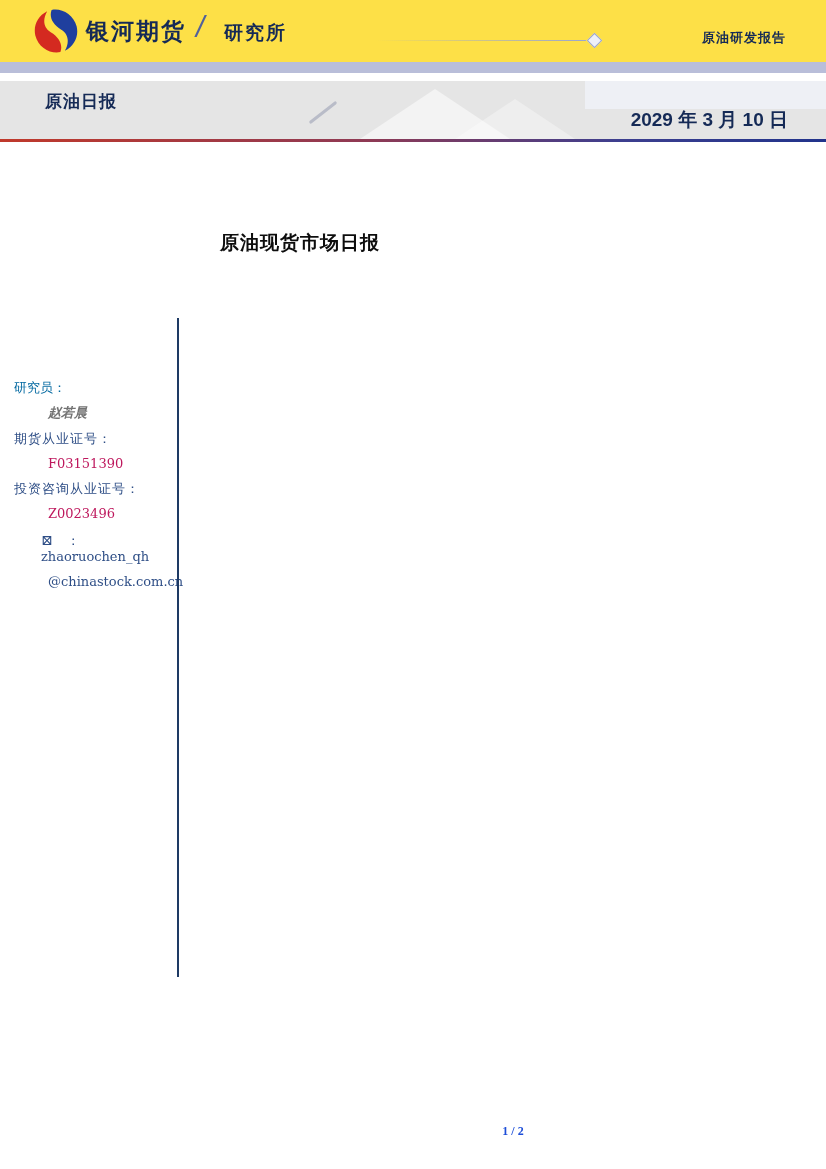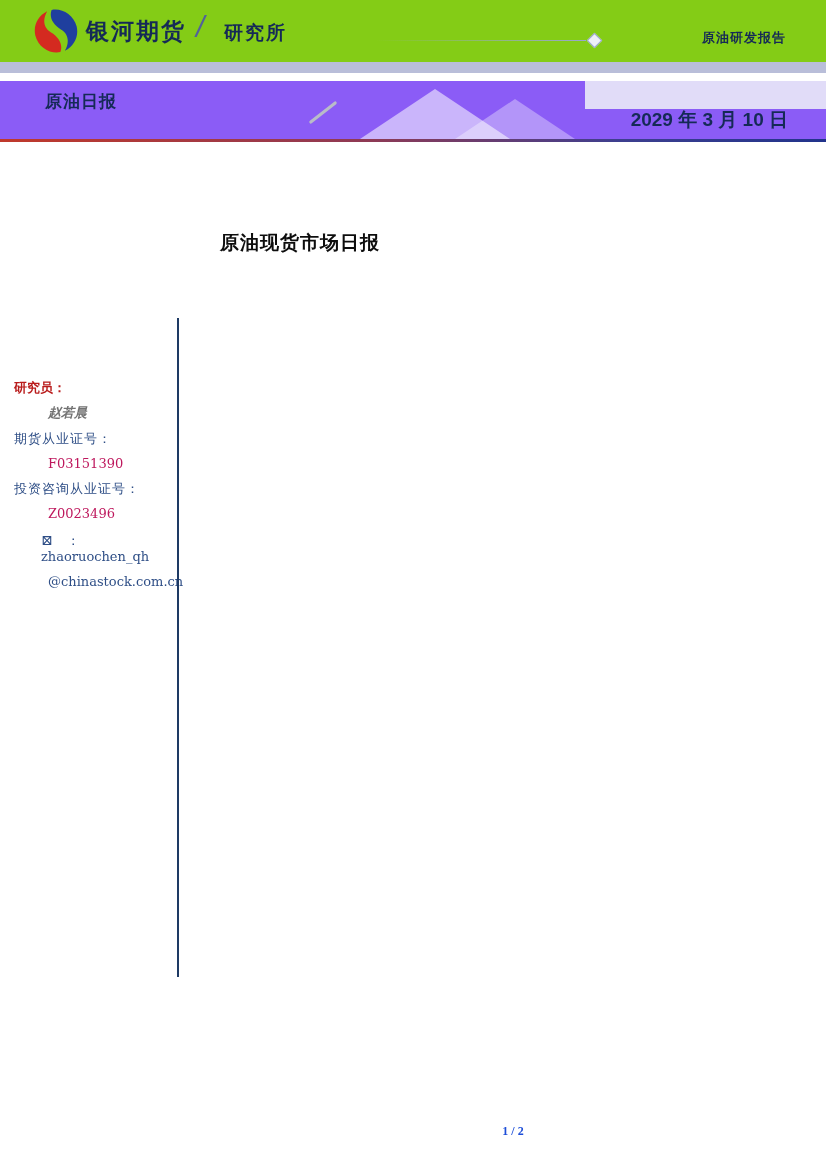--- a/index.html
+++ b/index.html
@@ -6,39 +6,39 @@
   body{
     width:826px;height:1169px;position:relative;background:#ffffff;
     font-family:"Liberation Sans","DejaVu Sans",sans-serif;
     -webkit-font-smoothing:antialiased;
   }
   .page{position:absolute;inset:0;overflow:hidden;}
 
   
   .brand-header{
     position:absolute;left:0;top:0;width:826px;height:62px;
-    background:#84cc16;display:flex;align-items:center;
+    background:#fde047;display:flex;align-items:center;
   }
   .logo-wrap{position:absolute;left:34px;top:9px;width:44px;height:44px;}
   .brand-name{position:absolute;left:86px;top:16px;font-size:23px;font-weight:bold;color:#152a56;letter-spacing:2px;}
   .brand-slash{position:absolute;left:196px;top:10px;font-size:30px;font-weight:300;color:#51619b;font-style:italic;}
   .brand-org{position:absolute;left:224px;top:20px;font-size:19px;font-weight:bold;color:#152a56;letter-spacing:2px;}
   .tag-line{position:absolute;right:240px;top:40px;width:210px;height:1px;background:linear-gradient(90deg,rgba(150,160,205,0),#9aa6cf);}
   .tag-diamond{
     position:absolute;right:226px;top:35px;width:9px;height:9px;
     border:1px solid #9aa6cf;transform:rotate(45deg);background:#eef0f8;
   }
   .report-tag{position:absolute;right:40px;top:29px;font-size:13px;font-weight:bold;color:#152a56;letter-spacing:1px;}
 
   .header-band{position:absolute;left:0;top:62px;width:826px;height:11px;background:#b9bed9;}
 
   
   .banner{
     position:absolute;left:0;top:81px;width:826px;height:58px;
-    background:#8b5cf6;overflow:hidden;
+    background:#e5e5e5;overflow:hidden;
   }
   .banner .tri1{
     position:absolute;left:360px;top:8px;width:0;height:0;
     border-left:75px solid transparent;border-right:75px solid transparent;
     border-bottom:50px solid rgba(255,255,255,0.55);
   }
   .banner .tri2{
     position:absolute;left:455px;top:18px;width:0;height:0;
     border-left:60px solid transparent;border-right:60px solid transparent;
     border-bottom:40px solid rgba(255,255,255,0.35);
@@ -63,21 +63,21 @@
     position:absolute;left:220px;top:230px;width:586px;
     font-size:19px;font-weight:bold;color:#0d0d0d;letter-spacing:1px;
   }
 
   
   .sidebar{
     position:absolute;left:14px;top:380px;width:150px;
     color:#1f3864;font-family:"DejaVu Serif","Liberation Serif",serif;font-size:13px;
   }
   .sidebar .row{margin-bottom:9px;line-height:1.25;}
-  .sb-role{font-weight:bold;color:#b91c1c;}
+  .sb-role{font-weight:normal;color:#0369a1;}
   .sb-name{font-weight:bold;font-style:italic;padding-left:34px;color:#737373;}
   .sb-label{color:#2e4e86;letter-spacing:1px;}
   .sb-value{padding-left:34px;color:#be185d;}
   .sb-email{color:#2e4e86;margin-left:27px;}
   .sb-email .env{font-size:14px;margin-right:14px;color:#2e4e86;}
   .sb-email-domain{padding-left:34px;color:#2e4e86;}
 
   .v-divider{
     position:absolute;left:177px;top:318px;width:2px;height:659px;background:#1e3a64;
   }

